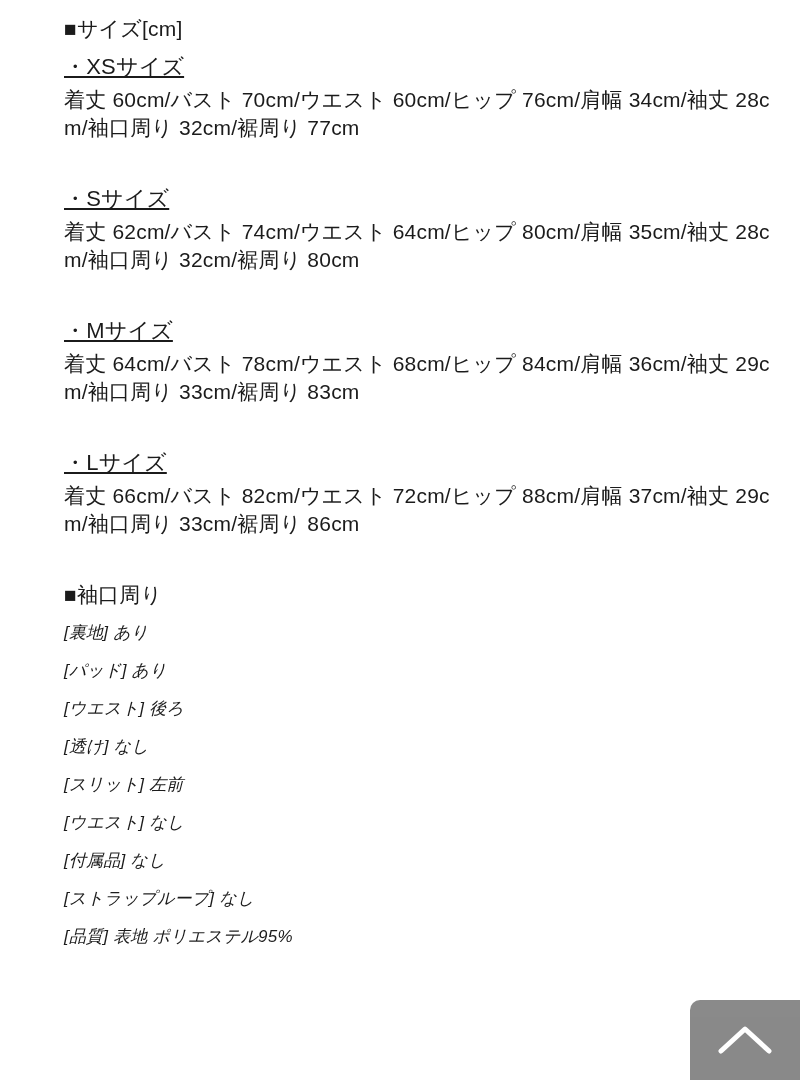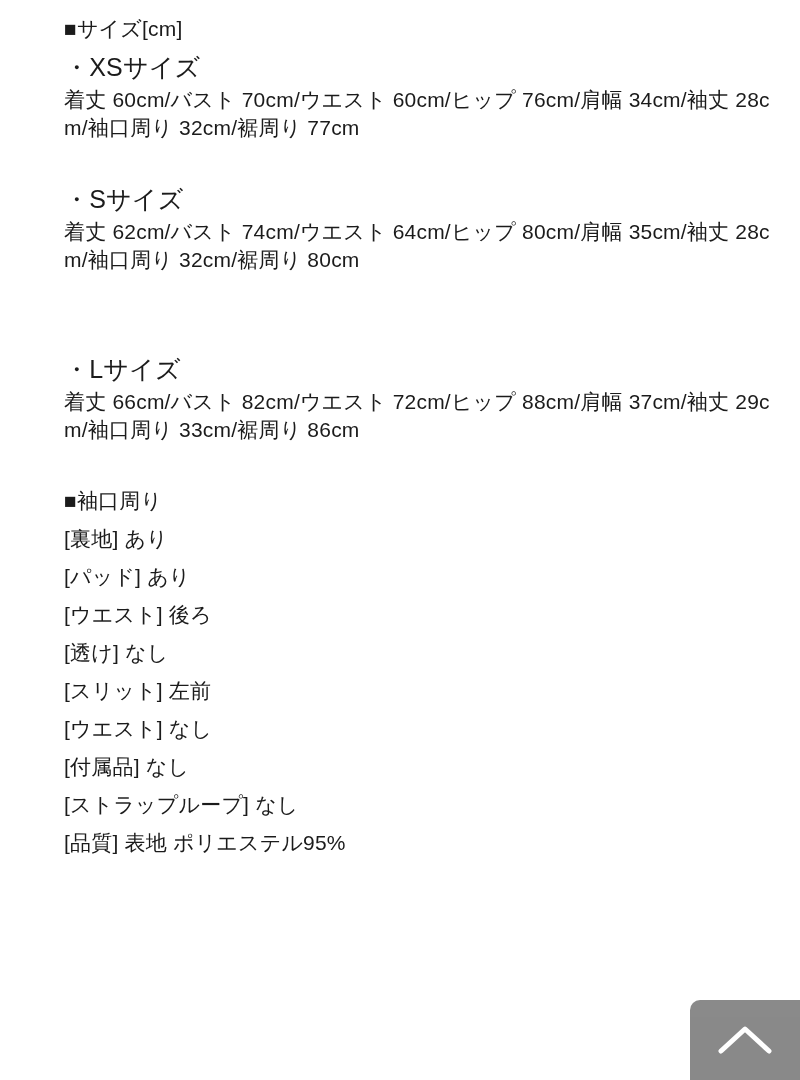--- a/index.html
+++ b/index.html
@@ -28,34 +28,36 @@
     letter-spacing: 0.2px;
     white-space: pre-wrap;
     word-break: break-all;
   }
   .heading {
     font-size: 21px;
     line-height: 38px;
     letter-spacing: 0.2px;
   }
   .bullet {
-    font-size: 25px;
+    font-size: 22px;
     line-height: 38px;
     letter-spacing: 0.2px;
+    text-decoration: underline;
   }
   .block {
     margin: 0 0 0 0;
   }
   .spacer {
     height: 38px;
   }
   .detail-line {
-    font-size: 21px;
+    font-size: 17px;
     line-height: 38px;
     letter-spacing: 0.2px;
+    font-style: italic;
   }
   .indent {
     padding-left: 140px;
   }
   
   .scroll-top {
     position: absolute;
     right: 0px;
     bottom: 0px;
     width: 110px;
@@ -86,20 +88,24 @@
 
     <div class="spacer"></div>
 
     <div>
       <div class="bullet">・Sサイズ</div>
       <div class="line">着丈 62cm/バスト 74cm/ウエスト 64cm/ヒップ 80cm/肩幅 35cm/袖丈 28cm/袖口周り 32cm/裾周り 80cm</div>
     </div>
 
     <div class="spacer"></div>
 
+    <div>
+      <div class="bullet">・Mサイズ</div>
+      <div class="line">着丈 64cm/バスト 78cm/ウエスト 68cm/ヒップ 84cm/肩幅 36cm/袖丈 29cm/袖口周り 33cm/裾周り 83cm</div>
+    </div>
 
     <div class="spacer"></div>
 
     <div>
       <div class="bullet">・Lサイズ</div>
       <div class="line">着丈 66cm/バスト 82cm/ウエスト 72cm/ヒップ 88cm/肩幅 37cm/袖丈 29cm/袖口周り 33cm/裾周り 86cm</div>
     </div>
   </div>
 
   <div class="spacer"></div>

